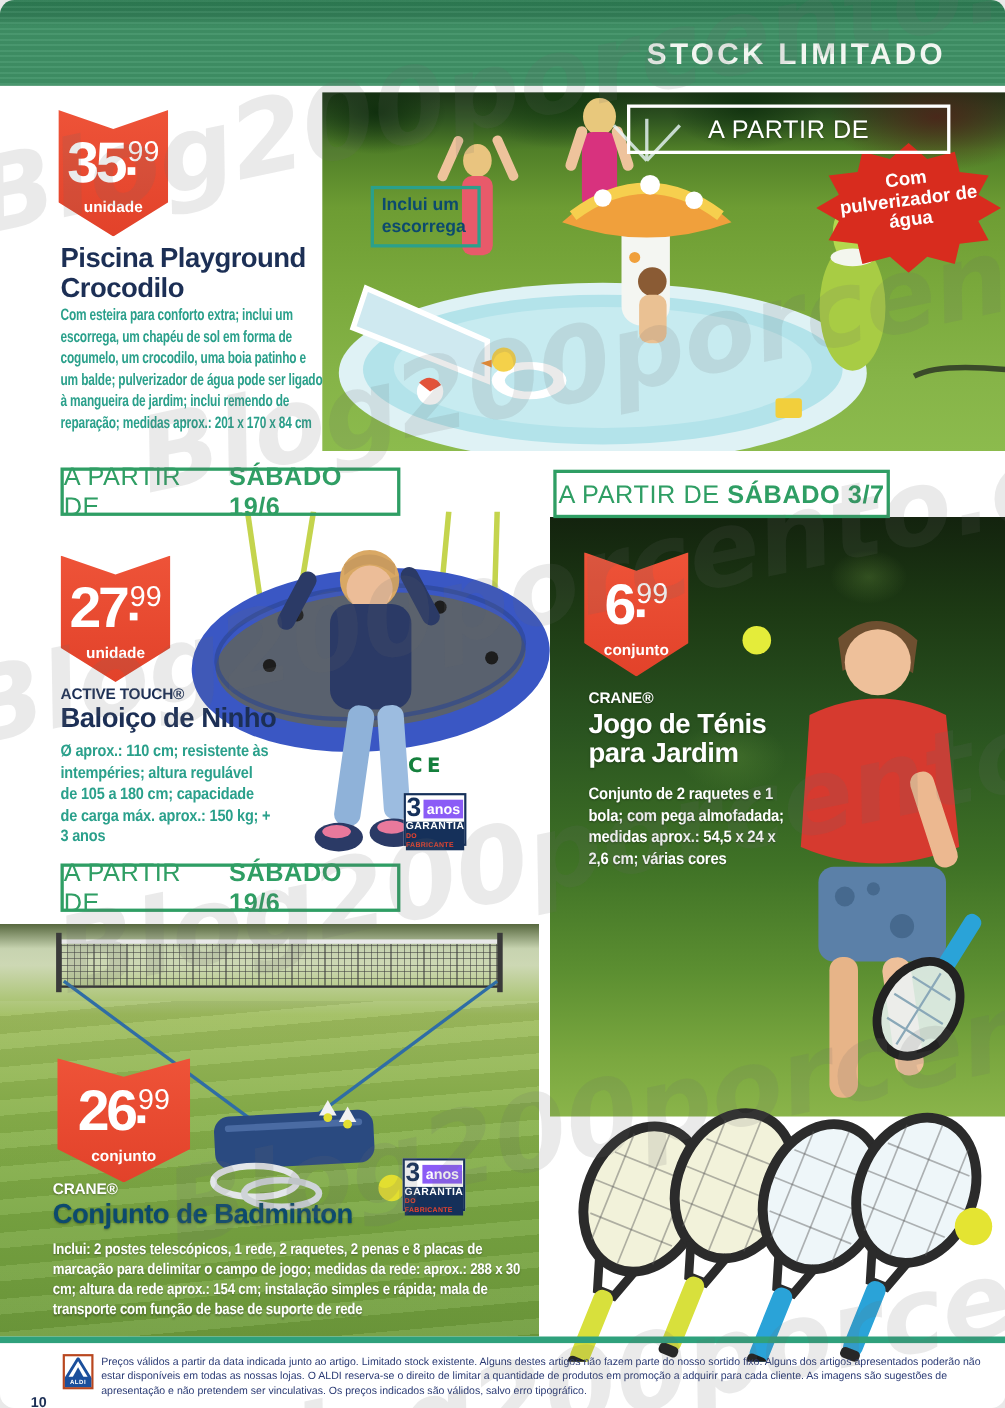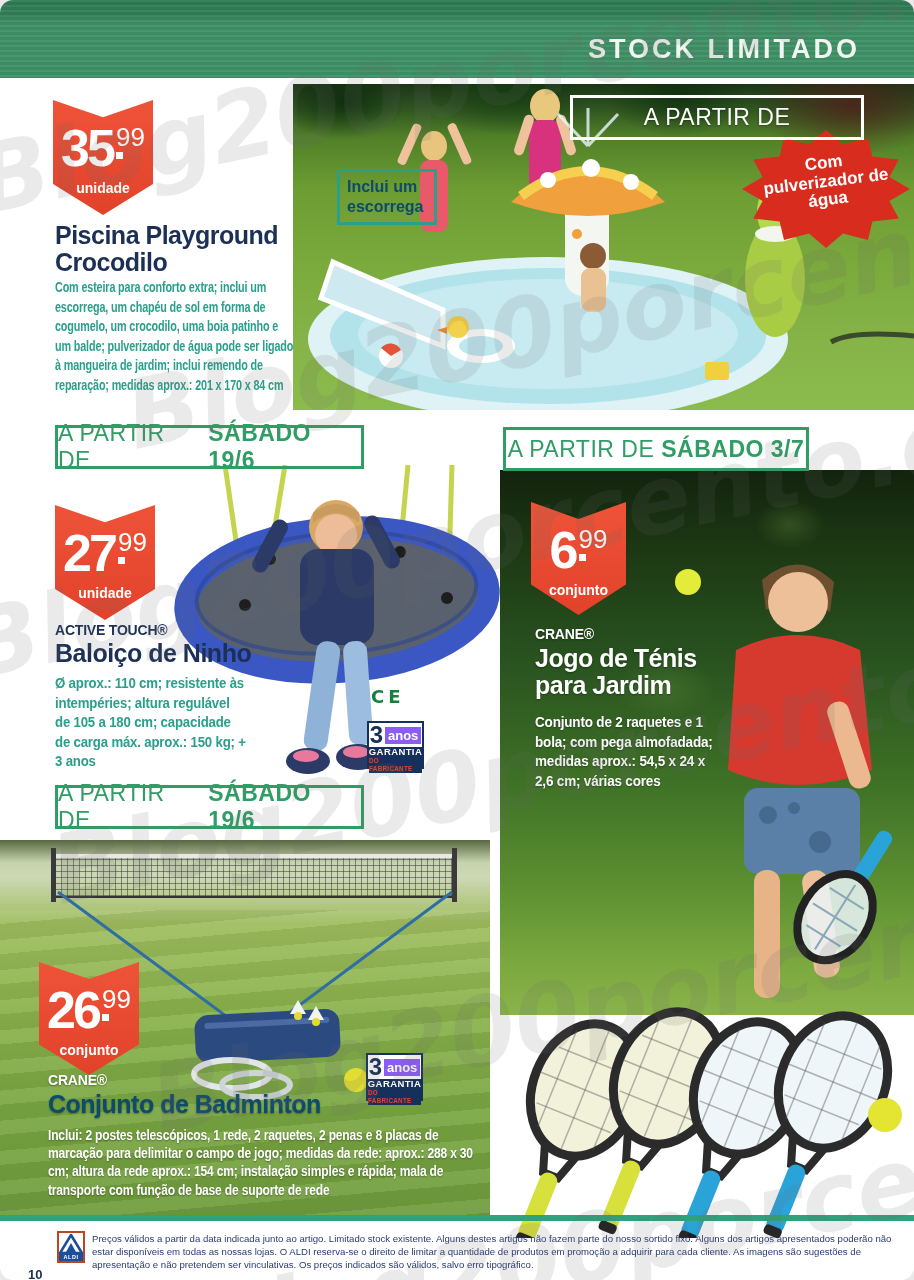--- a/index.html
+++ b/index.html
@@ -350,21 +350,21 @@
       <ellipse cx="256" cy="245" rx="34" ry="12" fill="none" stroke="#cfd4d8" stroke-width="6"></ellipse>
       <circle cx="356" cy="240" r="12" fill="#e2de30"></circle>
       <circle cx="381" cy="249" r="8" fill="#e8e44a"></circle>
       <path d="M298 160 l8 14 h-16Z" fill="#f2f2f2"></path>
         <circle cx="298" cy="176" r="4" fill="#e2de30"></circle>
       <path d="M316 166 l8 14 h-16Z" fill="#f2f2f2"></path>
         <circle cx="316" cy="182" r="4" fill="#e2de30"></circle>
     </svg>
   </div>
 
-  <div class="abs pricebadge" style="left:39px;top:962px;width:100px;height:113px;">
+  <div class="abs pricebadge" style="left:52px;top:962px;width:121px;height:113px;">
     <div class="pricerow">
       <span class="pw">26</span>
       <span class="pc">
           <span class="cents">99</span>
           <span class="dot"></span>
         </span>
     </div>
     <div class="unit">conjunto</div>
   </div>
 

